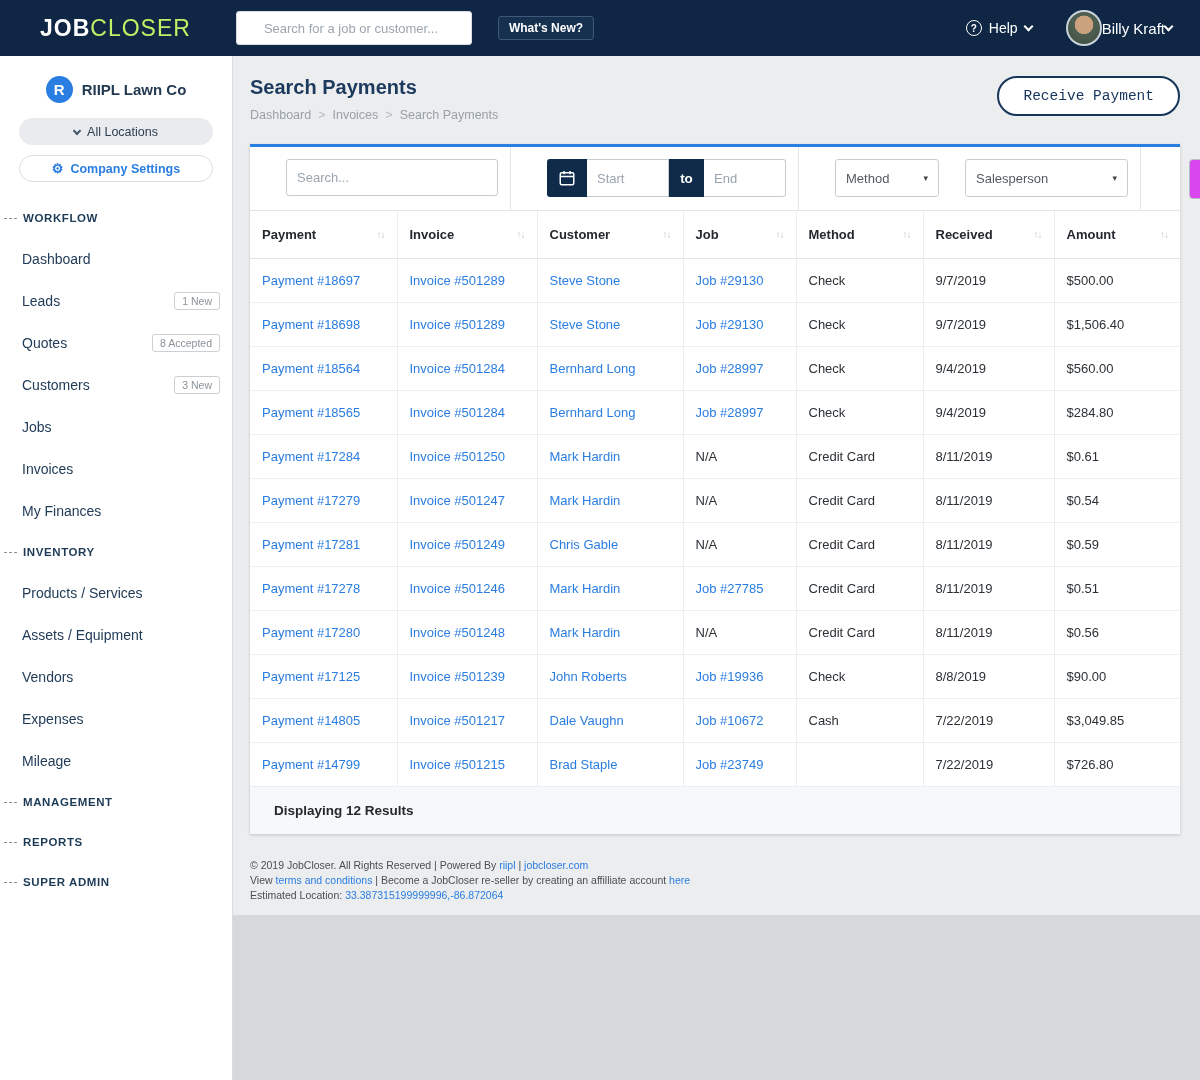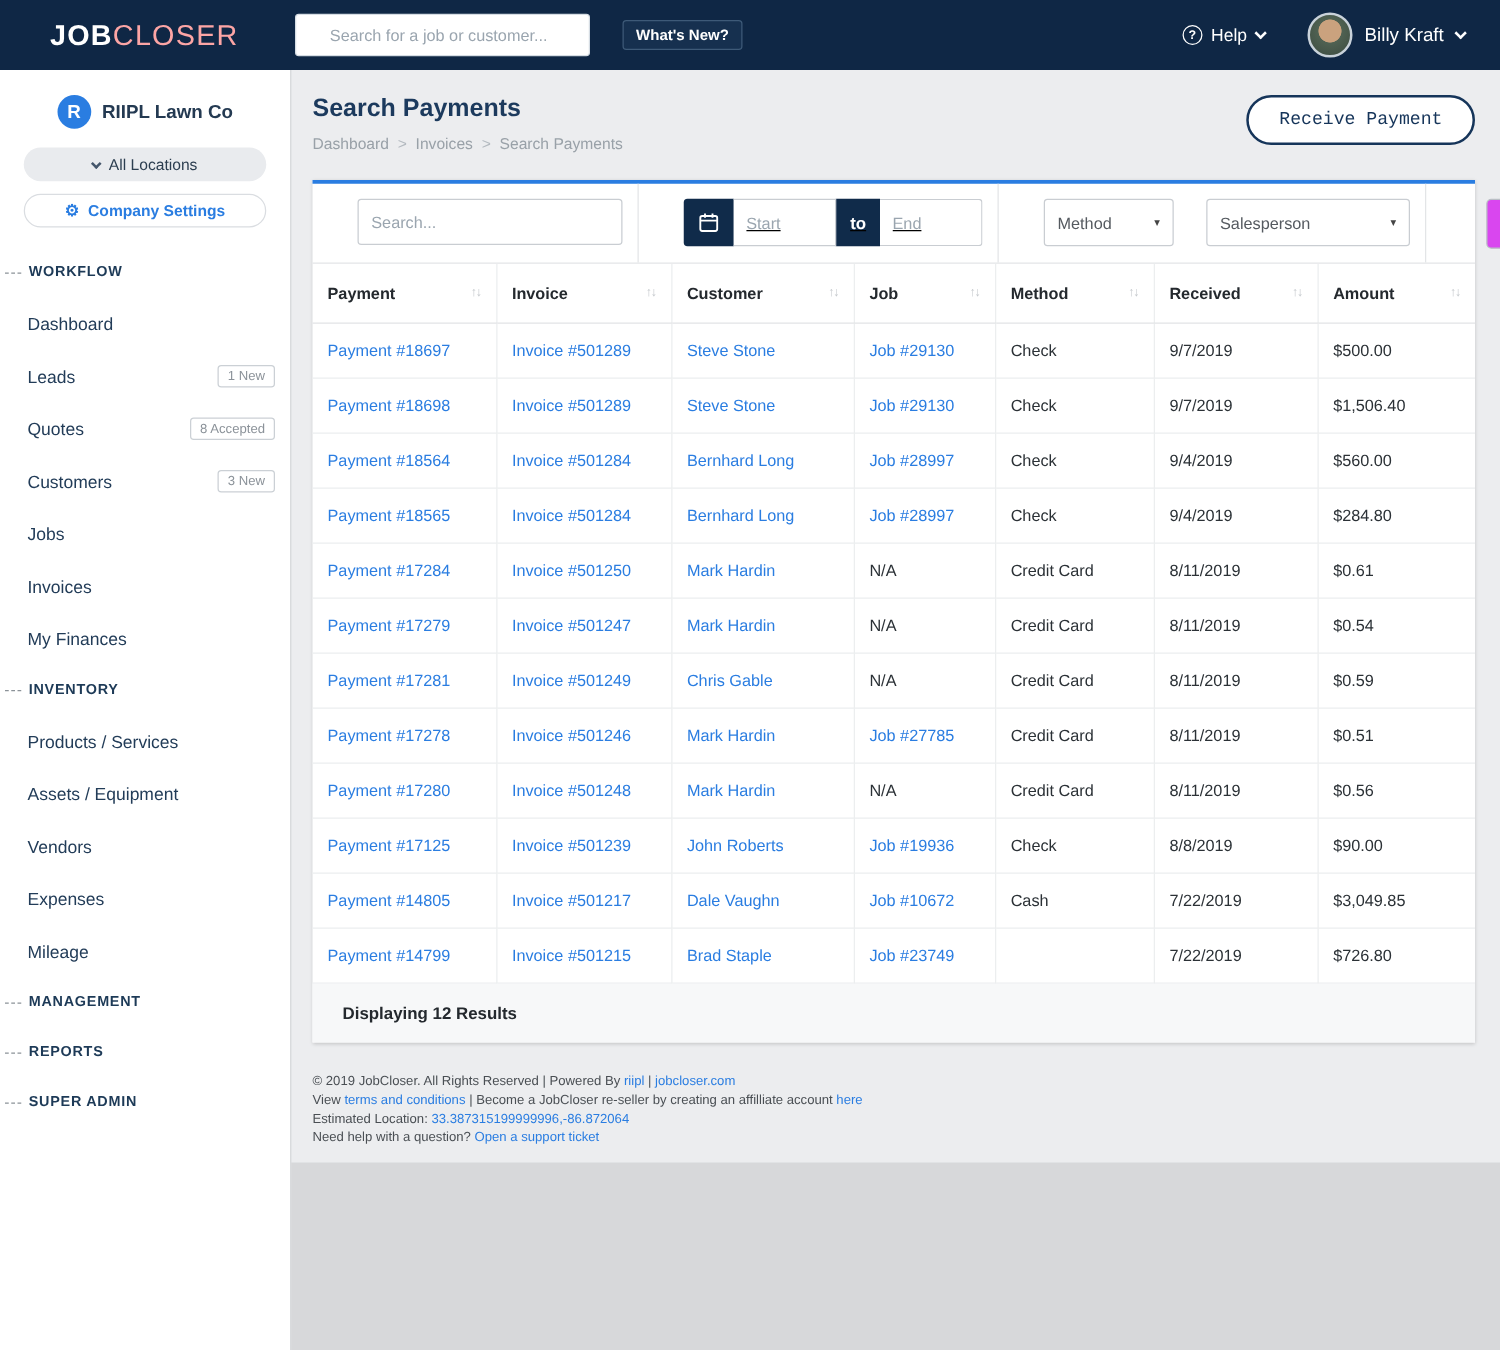--- a/index.html
+++ b/index.html
@@ -3,31 +3,31 @@
 <meta charset="utf-8">
 <style>
   * { box-sizing: border-box; }
   html, body { width:1200px; height:1080px; margin:0; overflow:hidden; }
   body { font-family:"Liberation Sans", sans-serif; background:#d7d8da; }
 
   
   .navbar { height:56px; background:#0f2745; display:flex; align-items:center; padding:0 28px 0 40px; }
   .logo { font-size:23px; letter-spacing:1px; color:#fff; white-space:nowrap; cursor:pointer; }
   .logo .lp { font-weight:bold; }
-  .logo .ls { font-weight:normal; color:#fca5a5; }
+  .logo .ls { font-weight:normal; color:#bef264; }
   .nav-search { margin-left:45px; width:236px; height:34px; border:1px solid #d6dde4; border-radius:3px; padding:0 27px; font-size:13px; color:#333; font-family:inherit; }
   .nav-search::placeholder { color:#9aa5af; }
   .whats-new { margin-left:26px; background:#16304f; border:1px solid #3e5a78; color:#fff; font-size:12px; font-weight:bold; padding:4px 10px; border-radius:3px; cursor:pointer; font-family:inherit; }
   .nav-right { margin-left:auto; display:flex; align-items:center; color:#fff; }
   .help-wrap { display:flex; align-items:center; gap:7px; cursor:pointer; margin-right:34px; }
   .help-icon { width:16px; height:16px; border:1.5px solid #fff; border-radius:50%; font-size:10px; display:flex; align-items:center; justify-content:center; font-weight:bold; }
   .help-label { font-size:14px; }
   .chev { display:inline-block; width:7px; height:7px; border-right:2px solid #fff; border-bottom:2px solid #fff; transform:rotate(45deg); margin-top:-4px; }
   .chev.dark { border-color:#44566b; width:6px; height:6px; margin-top:-2px; }
-  .user-wrap { display:flex; align-items:center; gap:10px; cursor:pointer; }
+  .user-wrap { display:flex; align-items:center; gap:0; cursor:pointer; }
   .avatar { width:36px; height:36px; border-radius:50%; border:2px solid #c9d2da; background:radial-gradient(circle at 50% 40%, #caa27e 0%, #caa27e 36%, #4f6152 38%, #3c4b40 100%); }
   .user-name { font-size:15px; }
 
   
   .layout { display:flex; height:1024px; }
   .sidebar { width:233px; background:#fff; border-right:1px solid #d9dbdd; padding-top:20px; flex:none; }
   .main { flex:1; background:#d7d8da; overflow:hidden; }
   .page-inner { background:#ecedef; padding:20px 20px 12px 17px; }
 
   
@@ -52,21 +52,21 @@
   .bc-sep { margin:0 7px; color:#b3b9bf; }
   .receive-btn { border:2px solid #16355a; color:#16355a; background:#fff; border-radius:20px; padding:10px 24px; font-size:14.5px; cursor:pointer; font-family:Liberation Mono, monospace; }
 
   
   .card { margin-top:22px; background:#fff; border-top:3px solid #2a7de1; box-shadow:0 1px 3px rgba(0,0,0,.18); }
   .filter-row { display:flex; align-items:center; border-bottom:1px solid #e3e5e7; }
   .f-sec { padding:12px; display:flex; align-items:flex-start; height:63px;margin-left:24px; }
   .f-sec.bordered { border-right:1px solid #e3e5e7; }
   .f-search-input { width:212px; height:37px; border:1px solid #c9cdd2; border-radius:3px; padding:0 10px; font-size:13px; font-family:inherit; }
   .f-search-input::placeholder, .date-input::placeholder { color:#9aa5af; }
-  .date-group { display:flex; align-items:stretch; height:38px;text-decoration:underline; }
+  .date-group { display:flex; align-items:stretch; height:38px; }
   .cal-btn { width:40px; background:#102b4a; border:none; border-radius:3px 0 0 3px; display:flex; align-items:center; justify-content:center; cursor:pointer; }
   .date-input { width:82px; border:1px solid #c9cdd2; border-left:none; padding:0 10px; font-size:13px; font-family:inherit; }
   .date-input.end { border-radius:0 3px 3px 0; }
   .to-box { width:35px; background:#102b4a; color:#fff; display:flex; align-items:center; justify-content:center; font-size:13.5px; font-weight:bold; }
   .selects-gap { gap:26px; }
   .select-box { height:38px; border:1px solid #c9cdd2; border-radius:3px; display:flex; align-items:center; justify-content:space-between; padding:0 10px; font-size:13px; color:#555a60; cursor:pointer; background:#fff; }
   .select-box.method { width:104px; }
   .select-box.sales { width:163px; }
   .sel-arrow { font-size:9px; color:#444; margin-left:8px; }
   .filter-btn { border:1px solid #b9bec4; background:#d946ef; border-radius:4px; padding:11px 19px; font-size:14px; color:#2b3035; cursor:pointer; margin-left:12px; font-family:inherit; }
@@ -368,17 +368,16 @@
             </tr>
           </tbody>
         </table>
         <div class="table-footer">Displaying 12 Results</div>
       </div>
 
       <div class="page-footer">
         <div><span>© 2019 JobCloser. All Rights Reserved | Powered By </span><a>riipl</a><span> | </span><a>jobcloser.com</a></div>
         <div><span>View </span><a>terms and conditions</a><span> | Become a JobCloser re-seller by creating an affilliate account </span><a>here</a></div>
         <div><span>Estimated Location: </span><a>33.387315199999996,-86.872064</a></div>
-        <div><span>Need help with a question? </span><a>Open a support ticket</a></div>
       </div>
     </div>
   </div>
 </div>
 
 </body></html>

